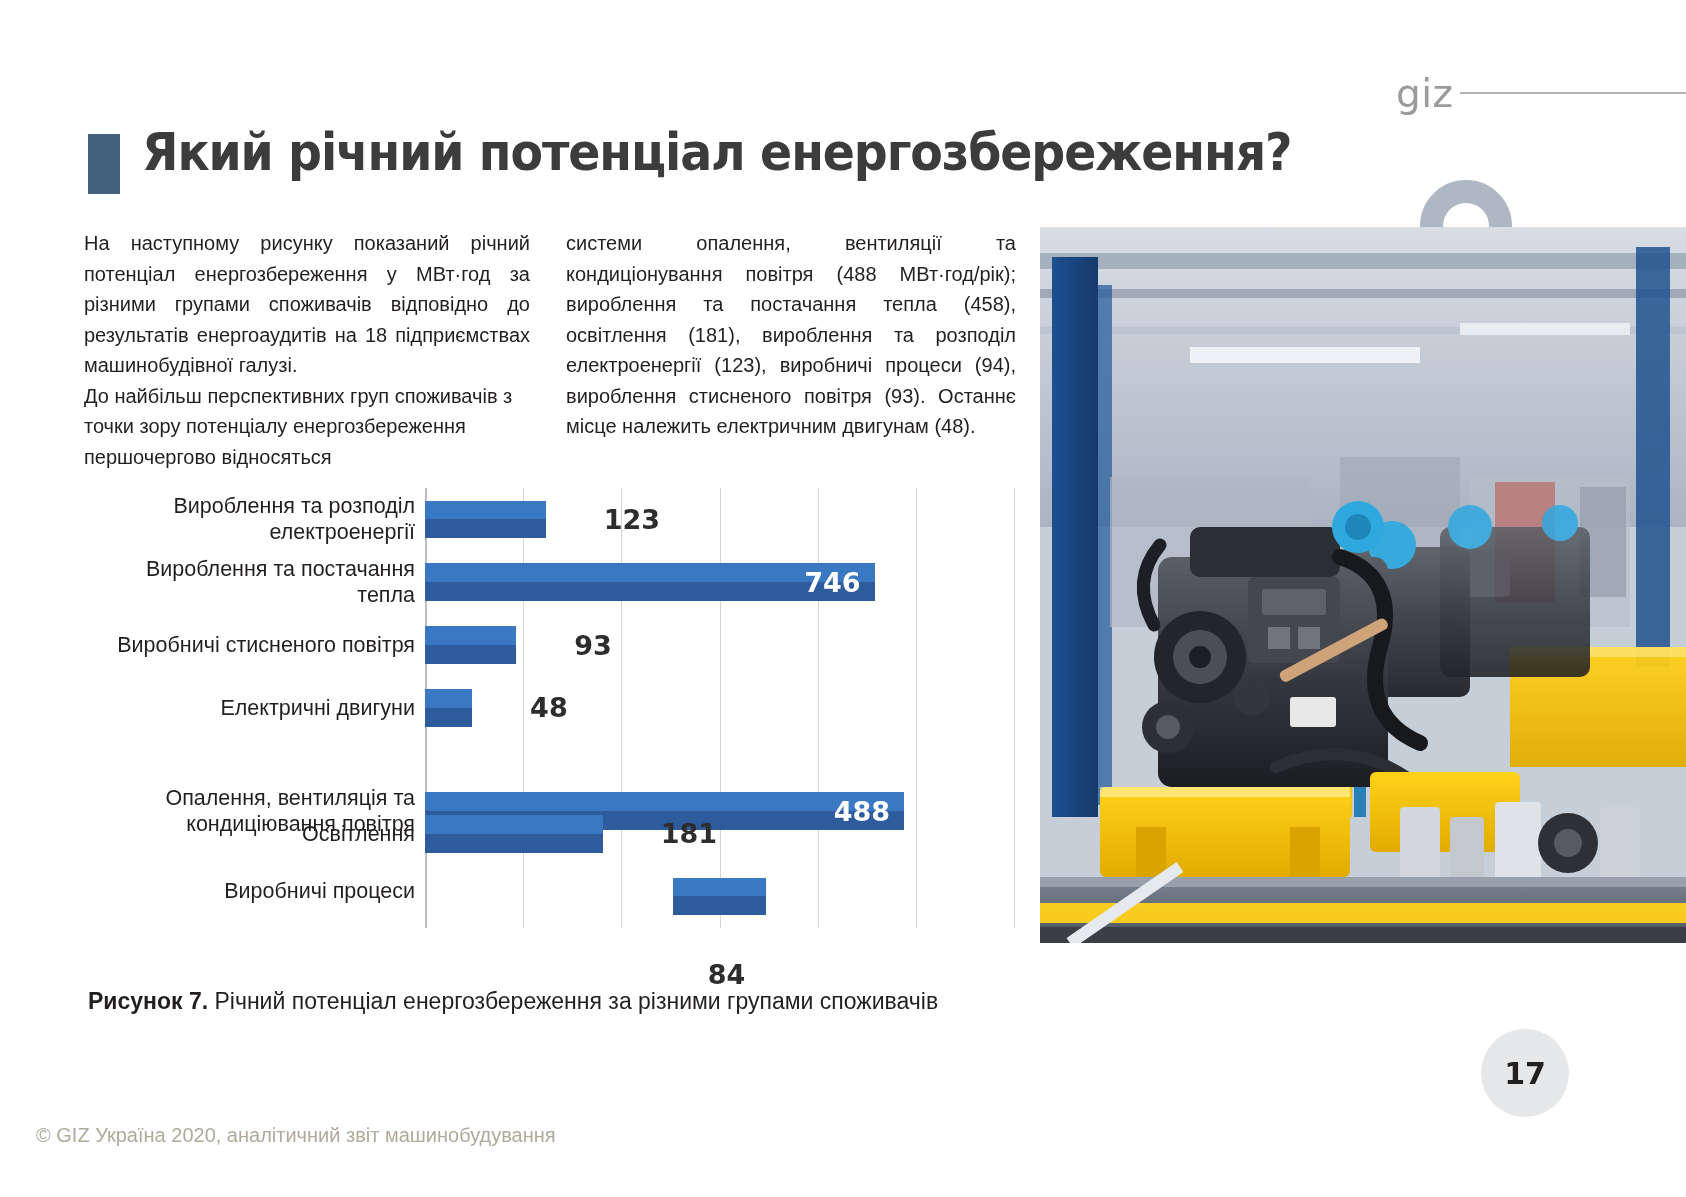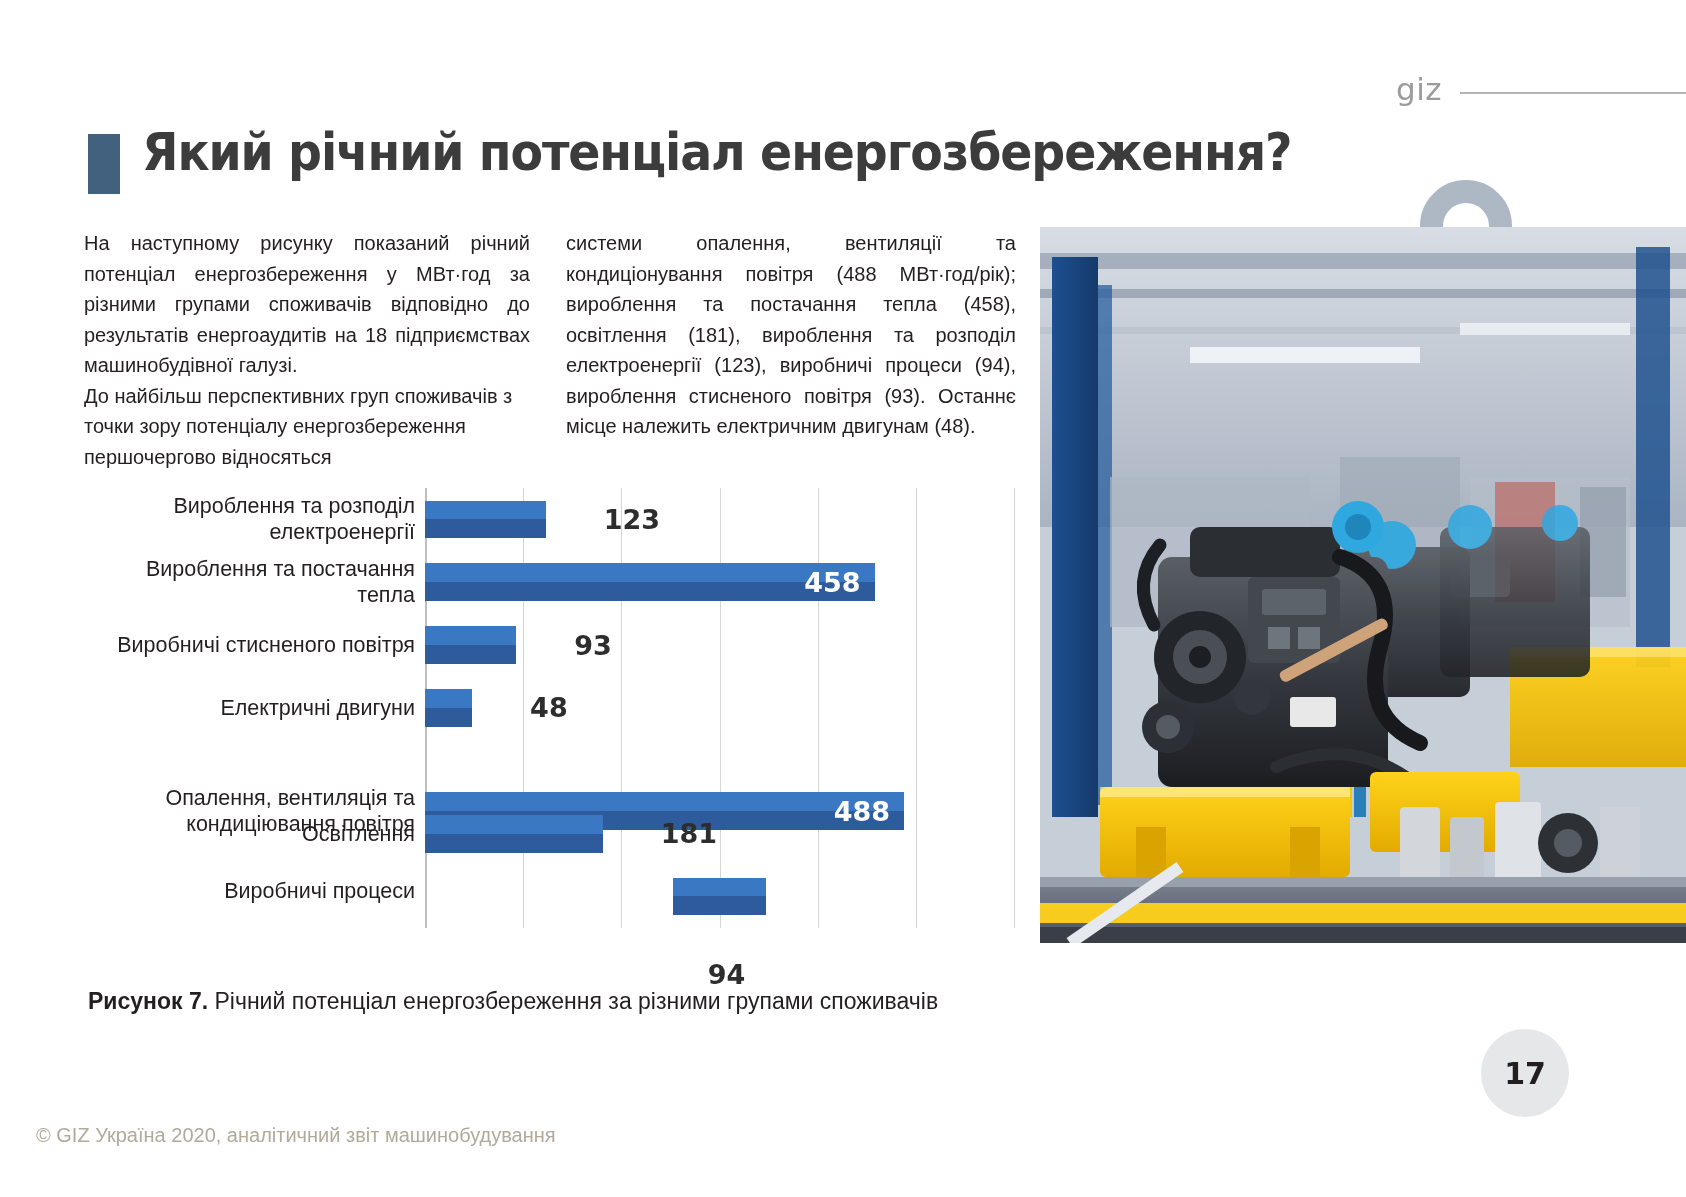--- a/index.html
+++ b/index.html
@@ -11,21 +11,21 @@
     color:#231f20;
     overflow:hidden;
     position:relative;
   }
   .page{position:relative;width:1686px;height:1197px;overflow:hidden;background:#fff;}
 
   
   .giz-logo{
     position:absolute;left:1396px;top:74px;
     font-family:"DejaVu Sans", sans-serif;
-    font-size:31px;color:#9b9b9b;letter-spacing:.5px;line-height:1;
+    font-size:39px;color:#9b9b9b;letter-spacing:.5px;line-height:1;
   }
   .giz-rule{
     position:absolute;left:1460px;top:92px;width:226px;height:2px;background:#b3b3b3;
   }
 
   
   .deco-ring{
     position:absolute;left:1420px;top:180px;width:92px;height:92px;
     border-radius:50%;
     border:23px solid #aeb7c4;
@@ -173,21 +173,21 @@
           </div>
         <div class="rows" id="chart-rows">
             <div class="row" style="top: 12.5714px; height: 37.7143px;">
               <div class="cat-label">Вироблення та розподіл електроенергії</div>
               <div class="bar" style="width: 120.745px;"></div>
               <span class="bar-value">123</span>
             </div>
             <div class="row" style="top: 75.4286px; height: 37.7143px;">
               <div class="cat-label">Вироблення та постачання тепла</div>
               <div class="bar" style="width: 449.603px;">
-                <span class="bar-value inside">458</span>
+                <span class="bar-value inside">746</span>
               </div>
             </div>
             <div class="row" style="top: 138.286px; height: 37.7143px;">
               <div class="cat-label">Виробничі стисненого повітря</div>
               <div class="bar" style="width: 91.295px;"></div>
               <span class="bar-value">93</span>
             </div>
             <div class="row" style="top: 201.143px; height: 37.7143px;">
               <div class="cat-label">Електричні двигуни</div>
               <div class="bar" style="width: 47.12px;"></div>
@@ -200,21 +200,21 @@
               </div>
             </div>
             <div class="row" style="top: 326.857px; height: 37.7143px;">
               <div class="cat-label">Освітлення</div>
               <div class="bar" style="width: 177.682px;"></div>
               <span class="bar-value">181</span>
             </div>
             <div class="row" style="top: 389.714px; height: 37.7143px; flex-direction: column;">
               <div class="cat-label">Виробничі процеси</div>
               <div class="bar" style="width: 92.2767px;"></div>
-              <span class="bar-value">94</span>
+              <span class="bar-value">84</span>
             </div>
           </div>
       </div>
     </div>
   </div>
 
   <div class="caption">
     <b>Рисунок 7.</b><span> Річний потенціал енергозбереження за різними групами споживачів</span>
   </div>
 

